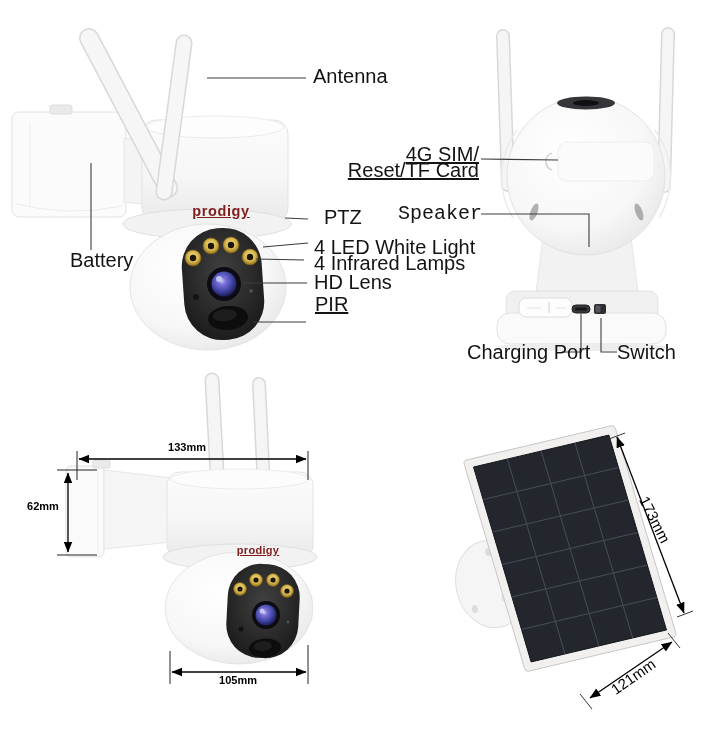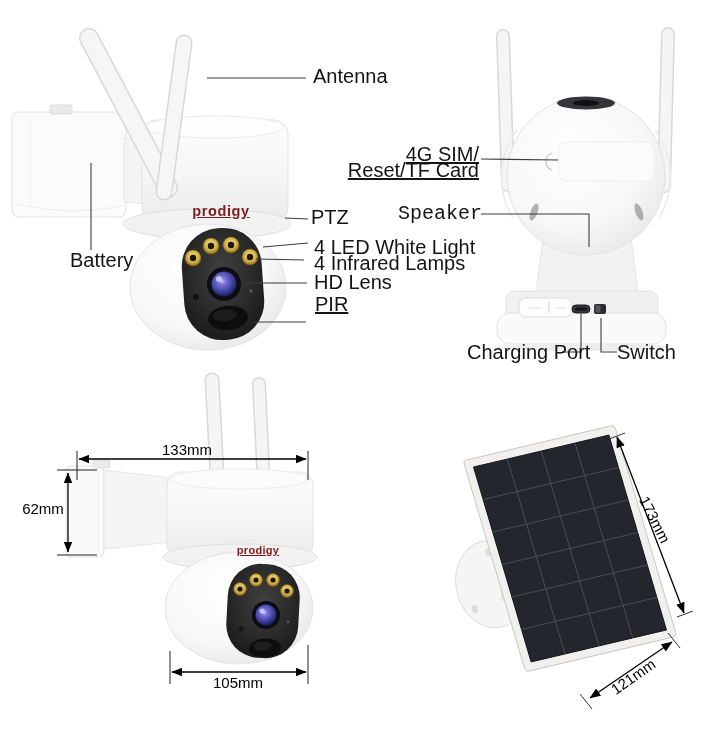--- a/index.html
+++ b/index.html
@@ -7,21 +7,21 @@
     position:relative;width:720px;height:732px;background:#ffffff;overflow:hidden;
     font-family:"Liberation Sans",sans-serif;color:#141414;
   }
   .stage svg{position:absolute;left:0;top:0;}
   .lbl{
     position:absolute;font-size:20px;line-height:15.5px;color:#141414;
     white-space:nowrap;
   }
   .lbl.right{text-align:right;white-space:normal;}
   .dim{
-    position:absolute;font-size:15px;font-weight:normal;color:#000;
+    position:absolute;font-size:11px;font-weight:bold;color:#000;
     text-align:center;white-space:nowrap;
   }
   .dim.solar{font-weight:normal;font-size:15px;}
   .rot63{transform:rotate(63deg);}
   .rot-35{transform:rotate(-35deg);}
   .logo{
     position:absolute;text-align:center;color:#7f1d1d;font-weight:bold;
     letter-spacing:0.6px;
     text-decoration:underline;
   }
@@ -235,21 +235,21 @@
       <path d="M609,439 L625,433 M677,617 L693,611" stroke="#333" stroke-width="1"></path>
       <line x1="590" y1="698" x2="672" y2="642" marker-start="url(#arr)" marker-end="url(#arr)"></line>
       <path d="M580,694 L592,709 M668,633 L680,648" stroke="#333" stroke-width="1"></path>
     </g>
   </svg>
 
   <div class="logo front" style="left:181px;top:203px;width:80px;">prodigy</div>
   <div class="logo small" style="left:228px;top:544px;width:60px;">prodigy</div>
 
   <div class="lbl" style="left:313px;top:69px;">Antenna</div>
-  <div class="lbl" style="left:311px;top:210px;">PTZ</div>
+  <div class="lbl" style="left:324px;top:210px;">PTZ</div>
   <div class="lbl" style="left:314px;top:240px;">4 LED White Light</div>
   <div class="lbl" style="left:314px;top:256px;">4 Infrared Lamps</div>
   <div class="lbl" style="left:314px;top:275px;">HD Lens</div>
   <div class="lbl" style="left:315px;top:297px;text-decoration:underline;">PIR</div>
   <div class="lbl" style="left:70px;top:253px;">Battery</div>
 
   <div class="lbl right" style="left:339px;top:147px;width:140px;text-decoration:underline;">
     <span style="display:block;">4G SIM/</span>
     <span style="display:block;">Reset/TF Card</span>
   </div>

